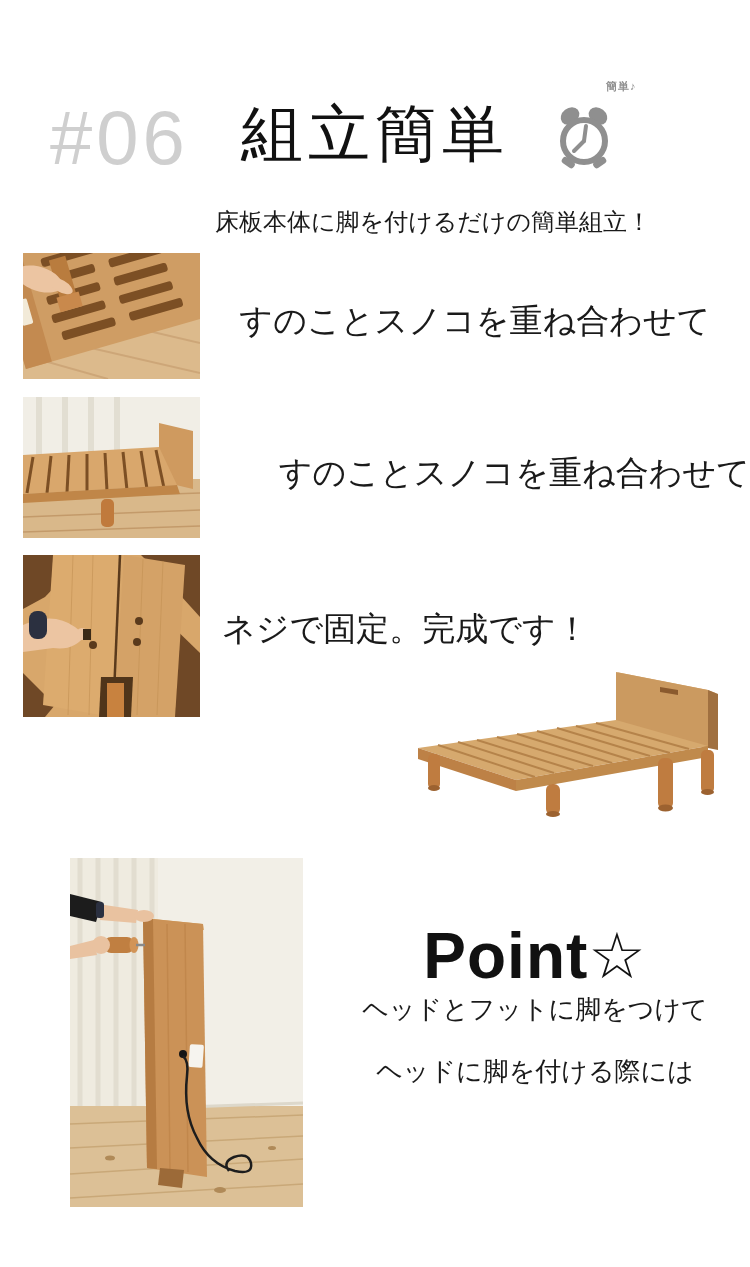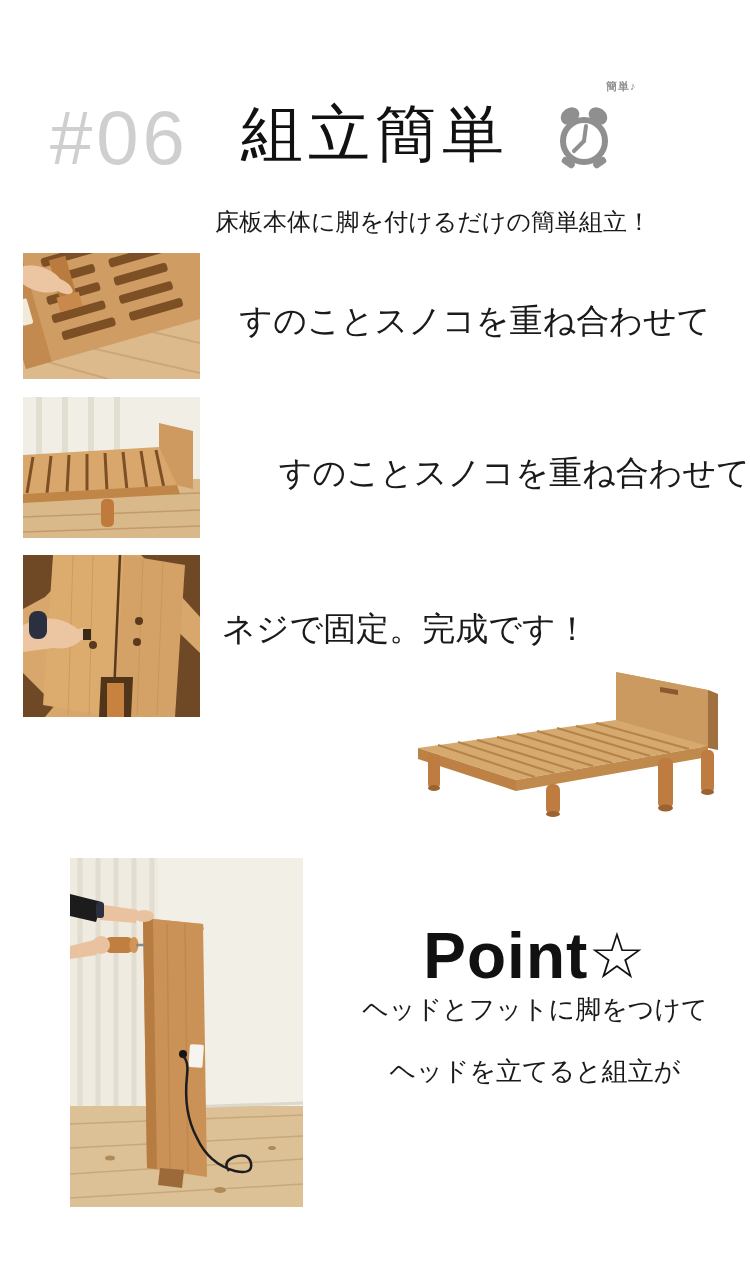--- a/index.html
+++ b/index.html
@@ -255,15 +255,15 @@
       <polygon points="0,88 24,82 27,97 0,101" fill="#e9c2a0"></polygon>
       <rect x="34" y="79" width="30" height="16" rx="7" fill="#c07f41"></rect>
       <ellipse cx="64" cy="87" rx="4.5" ry="8" fill="#d29457"></ellipse>
       <line x1="66" y1="87" x2="75" y2="87" stroke="#8a8a8a" stroke-width="2.5"></line>
       <circle cx="31" cy="87" r="9" fill="#e9c2a0"></circle>
     </svg>
   </div>
 
   <h2 class="abs point-heading">Point☆</h2>
   <div class="abs point-line point-line-1">ヘッドとフットに脚をつけて</div>
-  <div class="abs point-line point-line-2">ヘッドを立てると組立が</div>
+  <div class="abs point-line point-line-2">ヘッドに脚を付ける際には</div>
 
 </div>
 
 </body></html>

